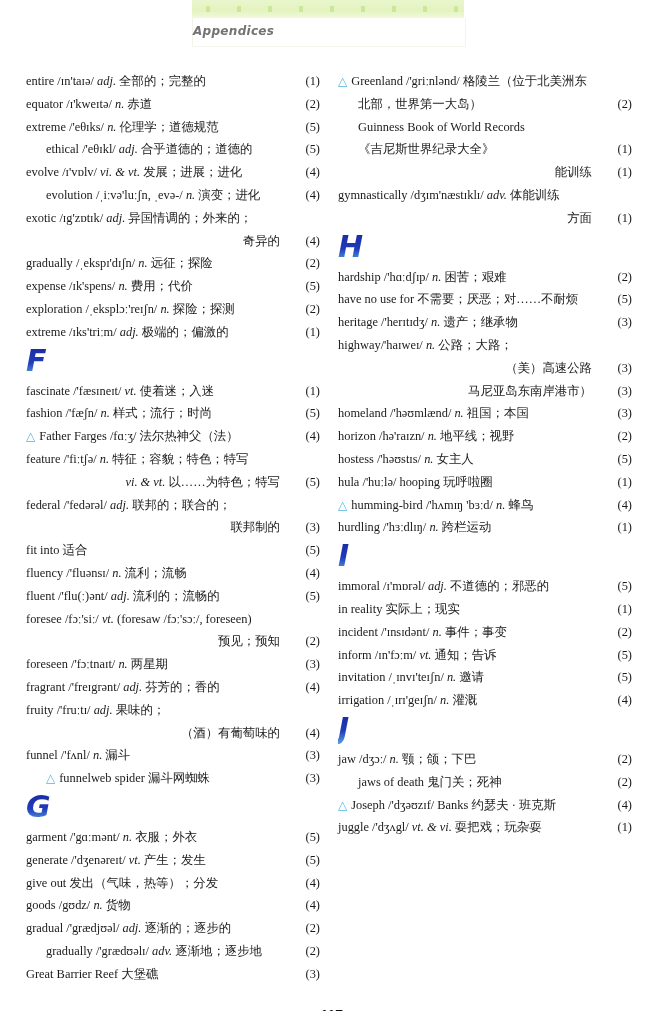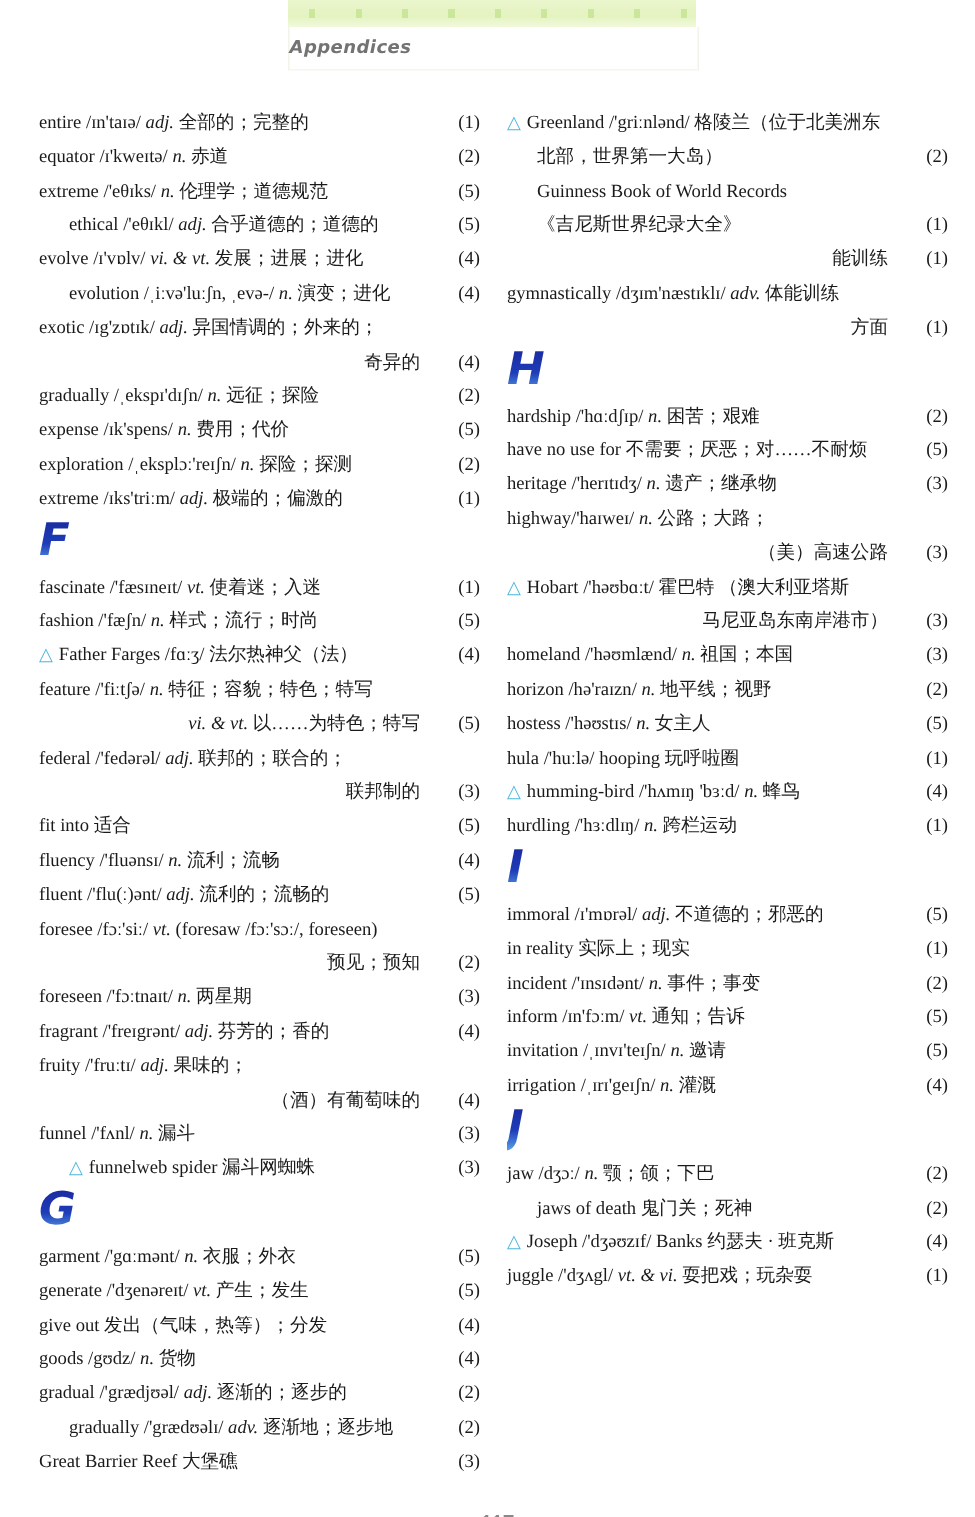--- a/index.html
+++ b/index.html
@@ -95,21 +95,20 @@
     <div class="row"><span class="hw">gymnastically</span><span> /dʒɪm'næstɪklɪ/ </span><span class="pos">adv.</span><span> 体能训练</span></div>
     <div class="row cont"><span>方面</span><span class="num">(1)</span></div>
     <div class="letter">
       <span>H</span>
     </div>
     <div class="row"><span>hardship</span><span> /'hɑːdʃɪp/ </span><span class="pos">n.</span><span> 困苦；艰难</span><span class="num">(2)</span></div>
     <div class="row"><span class="hw">have no use for</span><span>  </span><span>不需要；厌恶；对……不耐烦</span><span class="num">(5)</span></div>
     <div class="row"><span class="hw">heritage</span><span> /'herɪtɪdʒ/ </span><span class="pos">n.</span><span> 遗产；继承物</span><span class="num">(3)</span></div>
     <div class="row"><span>highway</span><span>/'haɪweɪ/ </span><span class="pos">n.</span><span> 公路；大路；</span></div>
     <div class="row cont"><span>（美）高速公路</span><span class="num">(3)</span></div>
-    <div class="row"><span class="tri">△</span><span>Hobart</span><span> /'həʊbɑːt/ </span><span>霍巴特 （澳大利亚塔斯</span></div>
     <div class="row cont"><span>马尼亚岛东南岸港市）</span><span class="num">(3)</span></div>
     <div class="row"><span>homeland</span><span> /'həʊmlænd/ </span><span class="pos">n.</span><span> 祖国；本国</span><span class="num">(3)</span></div>
     <div class="row"><span class="hw">horizon</span><span> /hə'raɪzn/ </span><span class="pos">n.</span><span> 地平线；视野</span><span class="num">(2)</span></div>
     <div class="row"><span>hostess</span><span> /'həʊstɪs/ </span><span class="pos">n.</span><span> 女主人</span><span class="num">(5)</span></div>
     <div class="row"><span class="hw">hula</span><span> /'huːlə/ </span><span class="hw">hooping</span><span>  玩呼啦圈</span><span class="num">(1)</span></div>
     <div class="row"><span class="tri">△</span><span>humming-bird</span><span> /'hʌmɪŋ 'bɜːd/ </span><span class="pos">n.</span><span> 蜂鸟</span><span class="num">(4)</span></div>
     <div class="row"><span class="hw">hurdling</span><span> /'hɜːdlɪŋ/ </span><span class="pos">n.</span><span> 跨栏运动</span><span class="num">(1)</span></div>
     <div class="letter">
       <span>I</span>
     </div>

